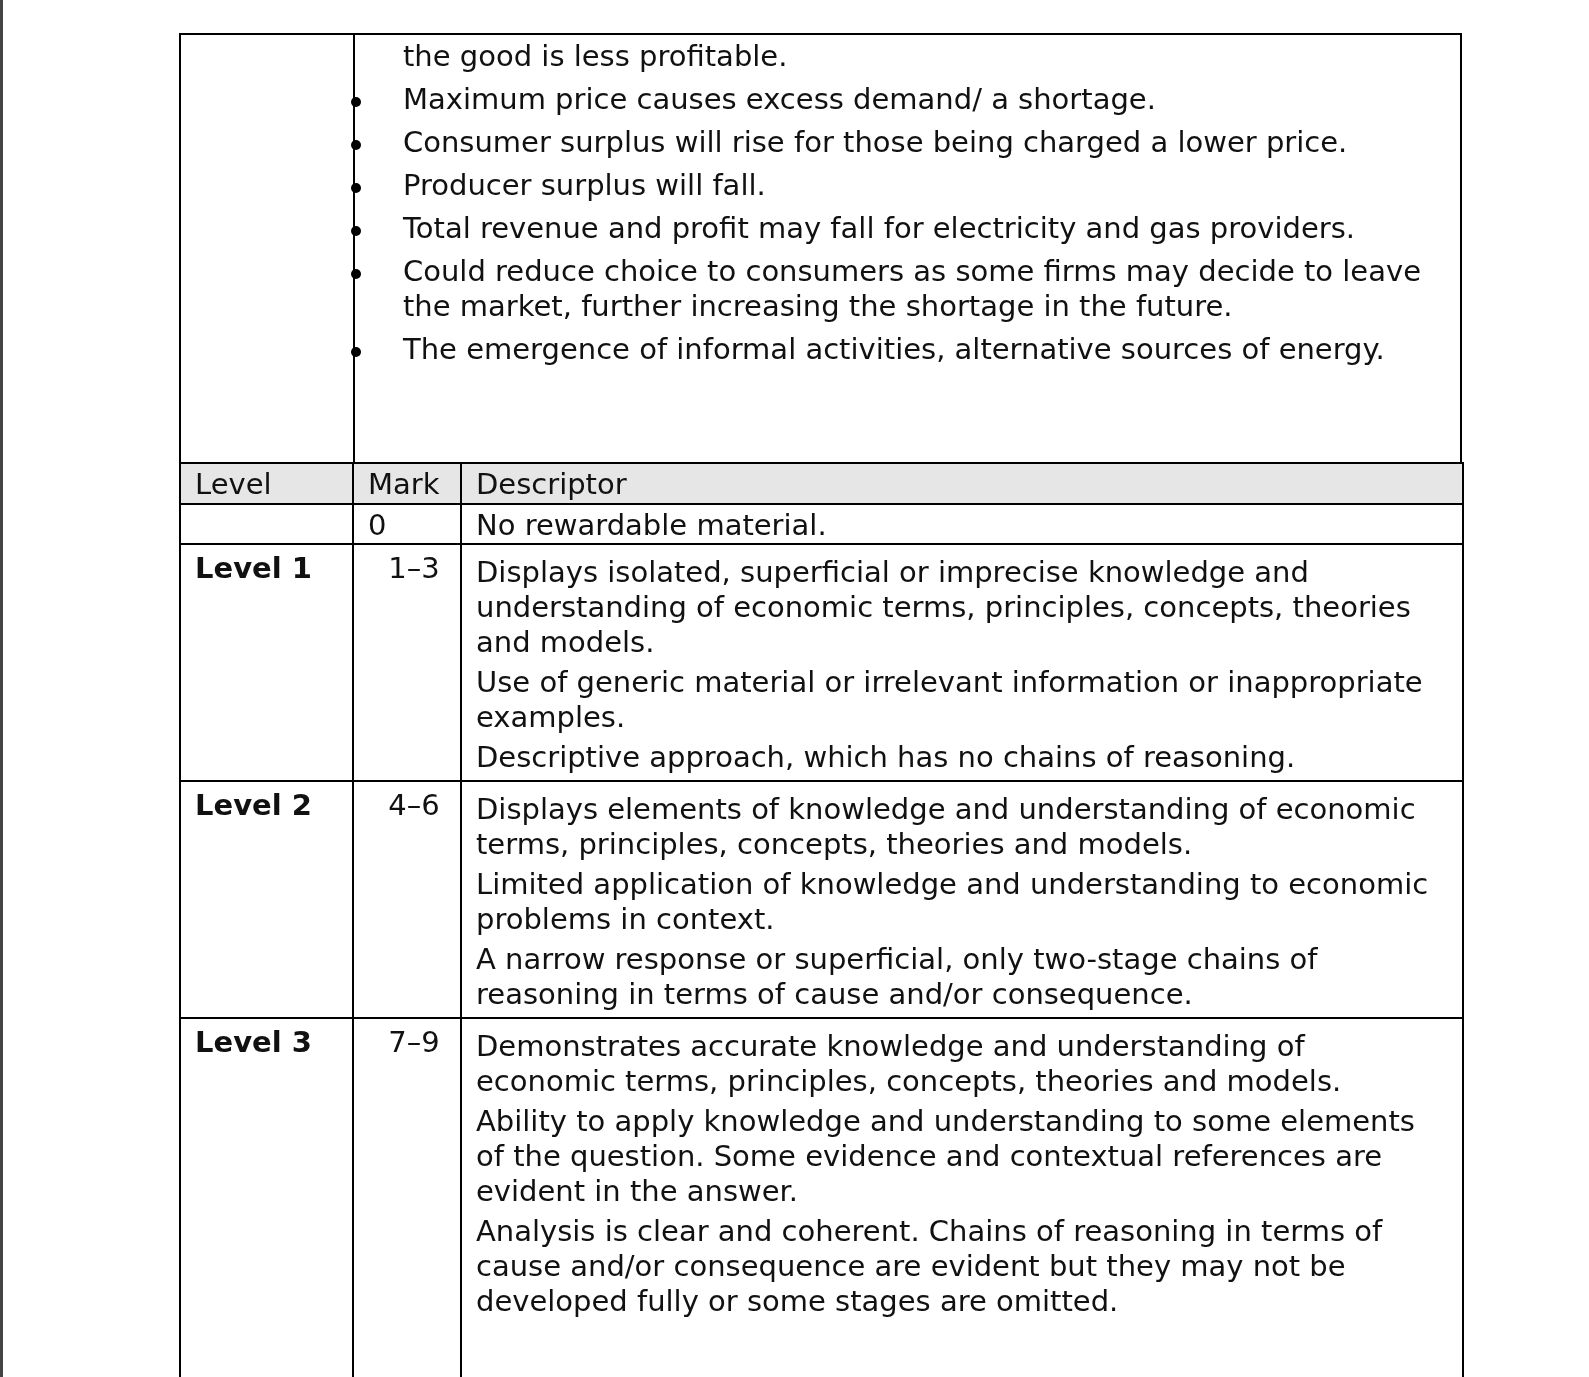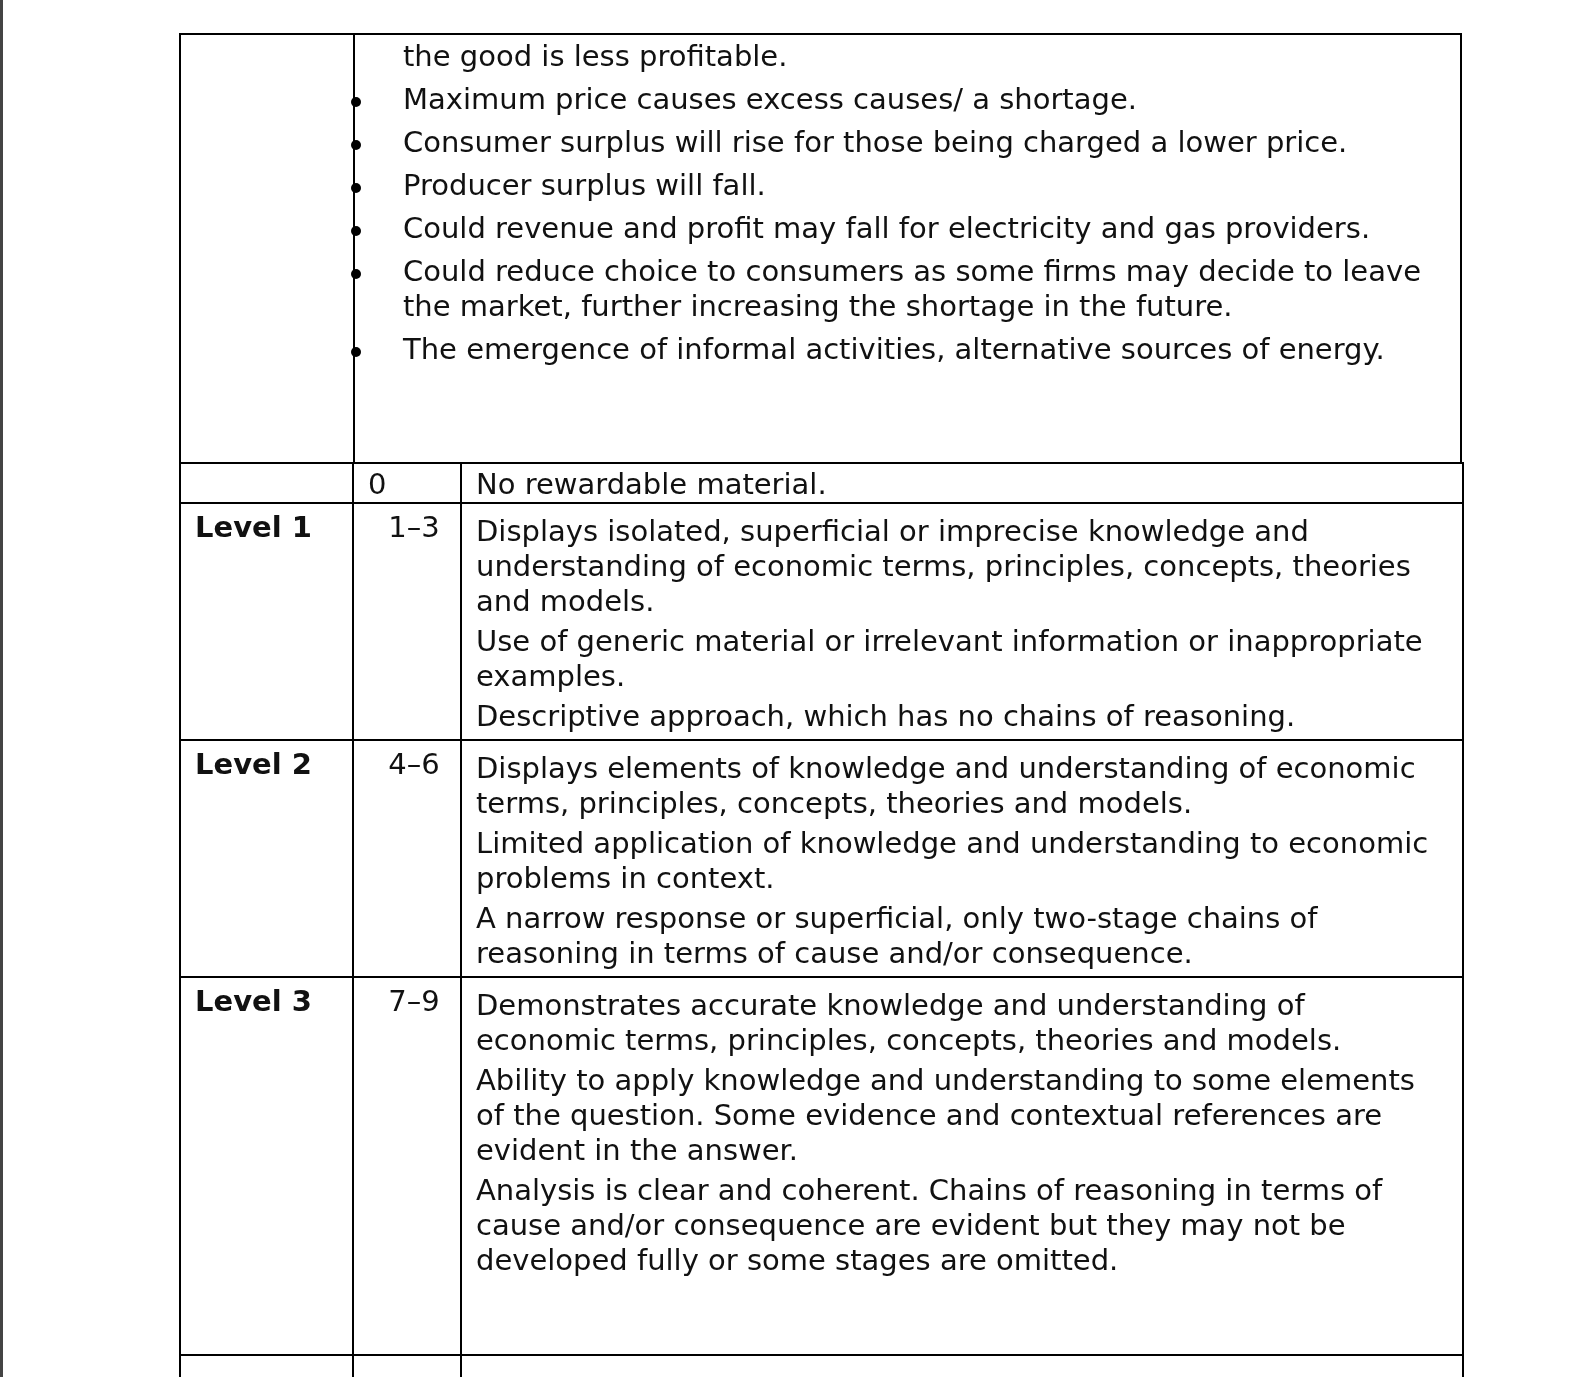--- a/index.html
+++ b/index.html
@@ -38,36 +38,41 @@
 </head>
 <body>
 
 <div class="edge"></div>
 
 <div class="doc">
   <div class="top-block">
     <div class="vline"></div>
     <div class="bullets">
       <p class="lead">the good is less profitable.</p>
-      <div class="item"><span class="dot"></span><span>Maximum price causes excess causes/ a shortage.</span></div>
+      <div class="item"><span class="dot"></span><span>Maximum price causes excess demand/ a shortage.</span></div>
       <div class="item"><span class="dot"></span><span>Consumer surplus will rise for those being charged a lower price.</span></div>
       <div class="item"><span class="dot"></span><span>Producer surplus will fall.</span></div>
-      <div class="item"><span class="dot"></span><span>Could revenue and profit may fall for electricity and gas providers.</span></div>
+      <div class="item"><span class="dot"></span><span>Total revenue and profit may fall for electricity and gas providers.</span></div>
       <div class="item"><span class="dot"></span><span>Could reduce choice to consumers as some firms may decide to leave the market, further increasing the shortage in the future.</span></div>
       <div class="item"><span class="dot"></span><span>The emergence of informal activities, alternative sources of energy.</span></div>
     </div>
   </div>
 
   <table>
     <colgroup>
         <col class="c1">
         <col class="c2">
         <col class="c3">
       </colgroup>
     <tbody>
+        <tr class="hdr">
+      <td class="c-level">Level</td>
+      <td class="c-mark">Mark</td>
+      <td class="c-desc">Descriptor</td>
+    </tr>
     <tr style="height:40px;">
       <td class="c-level"></td>
       <td class="c-mark" style="padding-top:3px;">0</td>
       <td class="c-desc" style="padding-top:3px;">No rewardable material.</td>
     </tr>
     <tr style="height:236px;">
       <td class="c-level lvl">Level 1</td>
       <td class="c-mark mk">1–3</td>
       <td class="c-desc desc">
         <p>Displays isolated, superficial or imprecise knowledge and understanding of economic terms, principles, concepts, theories and models.</p>

